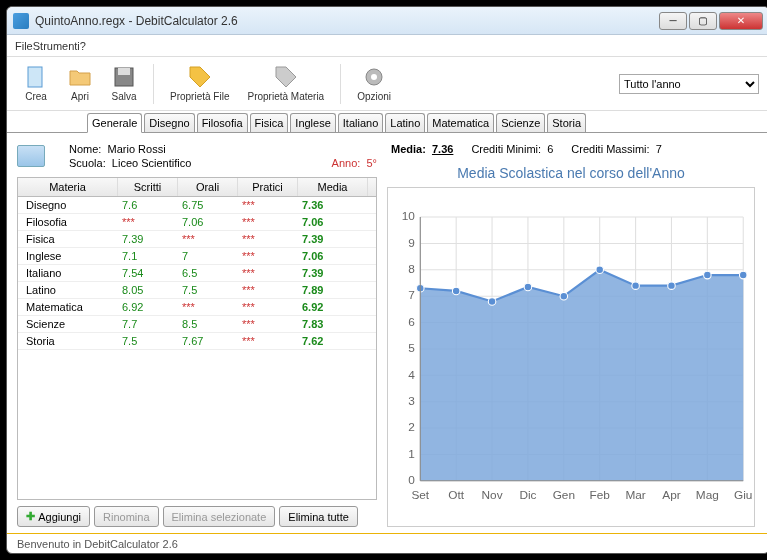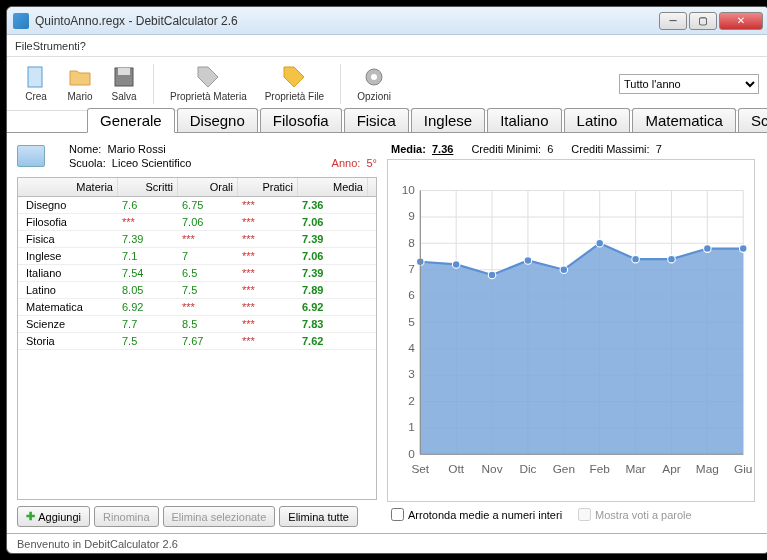--- a/index.html
+++ b/index.html
@@ -14,31 +14,31 @@
 .menubar{height:22px;display:flex;align-items:center;padding:0 8px;gap:0;border-bottom:1px solid #ddd}
 .menubar span{color:#333}
 .toolbar{height:54px;display:flex;align-items:center;padding:4px 10px;gap:6px;border-bottom:1px solid #ddd}
 .tbtn{display:flex;flex-direction:column;align-items:center;justify-content:center;padding:2px 6px;gap:2px;min-width:38px}
 .tbtn .ico{width:24px;height:24px;display:flex;align-items:center;justify-content:center}
 .tbtn-label{font-size:10px;color:#333}
 .sep{width:1px;height:40px;background:#ddd;margin:0 4px}
 .periodo{margin-left:auto}
 .periodo select{width:140px;height:20px;border:1px solid #aaa;background:#fff}
 .tabs{display:flex;padding:0 10px 0 80px;gap:0;border-bottom:1px solid #999;height:22px;align-items:flex-end}
-.tab{padding:3px 12px;border:1px solid #999;border-bottom:none;background:linear-gradient(#fafafa,#e8e8e8);border-radius:3px 3px 0 0;margin-right:2px;font-size:15px}
+.tab{padding:3px 4px;border:1px solid #999;border-bottom:none;background:linear-gradient(#fafafa,#e8e8e8);border-radius:3px 3px 0 0;margin-right:2px;font-size:11px}
 .tab.active{background:#fff;border-bottom:1px solid #fff;margin-bottom:-1px}
 .content{flex:1;display:flex;padding:6px 10px;gap:6px}
 .left{width:360px;display:flex;flex-direction:column}
 .info{display:flex;align-items:center;gap:24px;padding:4px 0;font-size:11px}
 .info-icon{width:28px;height:22px;background:linear-gradient(#c8e0f5,#9ac5e8);border:1px solid #7ab;border-radius:2px}
 .info-grid{display:grid;grid-template-columns:auto auto;gap:2px 10px;flex:1}
 .info-grid .r{text-align:right}
 .grades{border:1px solid #bbb;margin-top:4px;flex:1}
 .grades-head{display:grid;grid-template-columns:100px 60px 60px 60px 70px;background:linear-gradient(#f8f8f8,#e8e8e8);border-bottom:1px solid #bbb}
-.grades-head div{padding:3px 4px;text-align:right;border-right:1px solid #ddd;font-size:11px}
+.grades-head div{padding:3px 4px;text-align:center;border-right:1px solid #ddd;font-size:11px}
 .grades-row{display:grid;grid-template-columns:100px 60px 60px 60px 70px;border-bottom:1px solid #eee}
 .grades-row div{padding:2px 4px;text-align:left;font-size:11px}
 .grades-row div:first-child{text-align:left;padding-left:8px}
 .g{color:#1a8a1a}.r{color:#c33}.b{font-weight:bold}
 .tblinks{display:flex;gap:4px;margin-top:6px}
 .btn{padding:3px 8px;border:1px solid #999;border-radius:3px;background:linear-gradient(#fafafa,#e5e5e5);font-size:11px;display:flex;align-items:center;gap:3px}
 .btn.disabled{color:#999}
 .right{flex:1;display:flex;flex-direction:column}
 .stats{display:flex;gap:18px;padding:4px 8px;font-size:11px;}
 .stats .media-val{font-weight:bold;text-decoration:underline}
@@ -78,47 +78,47 @@
           </svg>
         </div>
         <span class="tbtn-label">Crea</span>
       </div>
     <div class="tbtn">
         <div class="ico">
           <svg viewBox="0 0 24 24">
             <path d="M2 6h7l2 2h11v12H2z" fill="#f4c977" stroke="#d4a04a"></path>
           </svg>
         </div>
-        <span class="tbtn-label">Mario</span>
+        <span class="tbtn-label">Apri</span>
       </div>
     <div class="tbtn">
         <div class="ico">
           <svg viewBox="0 0 24 24">
             <rect x="3" y="3" width="18" height="18" fill="#888" stroke="#555"></rect>
             <rect x="6" y="3" width="12" height="7" fill="#ddd"></rect>
           </svg>
         </div>
         <span class="tbtn-label">Salva</span>
       </div>
     <div class="sep"></div>
     <div class="tbtn">
         <div class="ico">
           <svg viewBox="0 0 24 24">
+            <path d="M2 2h10l10 10-10 10L2 12z" fill="#f4c244" stroke="#d4a024"></path>
+          </svg>
+        </div>
+        <span class="tbtn-label">Proprietà File</span>
+      </div>
+    <div class="tbtn">
+        <div class="ico">
+          <svg viewBox="0 0 24 24">
             <path d="M2 2h10l10 10-10 10L2 12z" fill="#ccc" stroke="#999"></path>
           </svg>
         </div>
         <span class="tbtn-label">Proprietà Materia</span>
-      </div>
-    <div class="tbtn">
-        <div class="ico">
-          <svg viewBox="0 0 24 24">
-            <path d="M2 2h10l10 10-10 10L2 12z" fill="#f4c244" stroke="#d4a024"></path>
-          </svg>
-        </div>
-        <span class="tbtn-label">Proprietà File</span>
       </div>
     <div class="sep"></div>
     <div class="tbtn">
         <div class="ico">
           <svg viewBox="0 0 24 24">
             <circle cx="12" cy="12" r="8" fill="#bbb" stroke="#888"></circle>
             <circle cx="12" cy="12" r="3" fill="#fff"></circle>
           </svg>
         </div>
         <span class="tbtn-label">Opzioni</span>
@@ -242,20 +242,21 @@
           </div>
       </div>
     </div>
 
     <div class="right">
       <div class="stats">
         <div><b>Media:</b> &nbsp;<span class="media-val">7.36</span></div>
         <div><span>Crediti Minimi:</span> &nbsp;<span>6</span></div>
         <div><span>Crediti Massimi:</span> &nbsp;<span>7</span></div>
       </div>
+      <div class="chart-title">Media Scolastica nel corso dell'Anno</div>
       <div class="chart">
         <svg id="chart-svg" viewBox="0 0 340 280">
             <line x1="30" y1="255" x2="330" y2="255" stroke="#e0e0e0"></line>
             <text x="25" y="258" text-anchor="end" font-size="10" fill="#666">0</text>
             <line x1="30" y1="230.5" x2="330" y2="230.5" stroke="#e0e0e0"></line>
             <text x="25" y="233.5" text-anchor="end" font-size="10" fill="#666">1</text>
             <line x1="30" y1="206" x2="330" y2="206" stroke="#e0e0e0"></line>
             <text x="25" y="209" text-anchor="end" font-size="10" fill="#666">2</text>
             <line x1="30" y1="181.5" x2="330" y2="181.5" stroke="#e0e0e0"></line>
             <text x="25" y="184.5" text-anchor="end" font-size="10" fill="#666">3</text>
@@ -302,29 +303,19 @@
             <circle cx="163.33333333333331" cy="83.5" r="3.5" fill="#5a8fd4" stroke="#fff" stroke-width="1"></circle>
             <circle cx="196.66666666666669" cy="59" r="3.5" fill="#5a8fd4" stroke="#fff" stroke-width="1"></circle>
             <circle cx="230" cy="73.69999999999999" r="3.5" fill="#5a8fd4" stroke="#fff" stroke-width="1"></circle>
             <circle cx="263.33333333333337" cy="73.69999999999999" r="3.5" fill="#5a8fd4" stroke="#fff" stroke-width="1"></circle>
             <circle cx="296.66666666666663" cy="63.900000000000006" r="3.5" fill="#5a8fd4" stroke="#fff" stroke-width="1"></circle>
             <circle cx="330" cy="63.900000000000006" r="3.5" fill="#5a8fd4" stroke="#fff" stroke-width="1"></circle>
             <line x1="30" y1="10" x2="30" y2="255" stroke="#888"></line>
             <line x1="30" y1="255" x2="330" y2="255" stroke="#888"></line>
           </svg>
       </div>
-      <div class="checks">
-        <label>
-            <input type="checkbox" style="">
-            <span>Arrotonda medie a numeri interi</span>
-          </label>
-        <label class="disabled">
-            <input type="checkbox" disabled="" style="">
-            <span>Mostra voti a parole</span>
-          </label>
-      </div>
     </div>
   </div>
 
   <div class="statusbar">
       <span>Benvenuto in DebitCalculator 2.6</span>
     </div>
 </div>
 
 </body></html>

